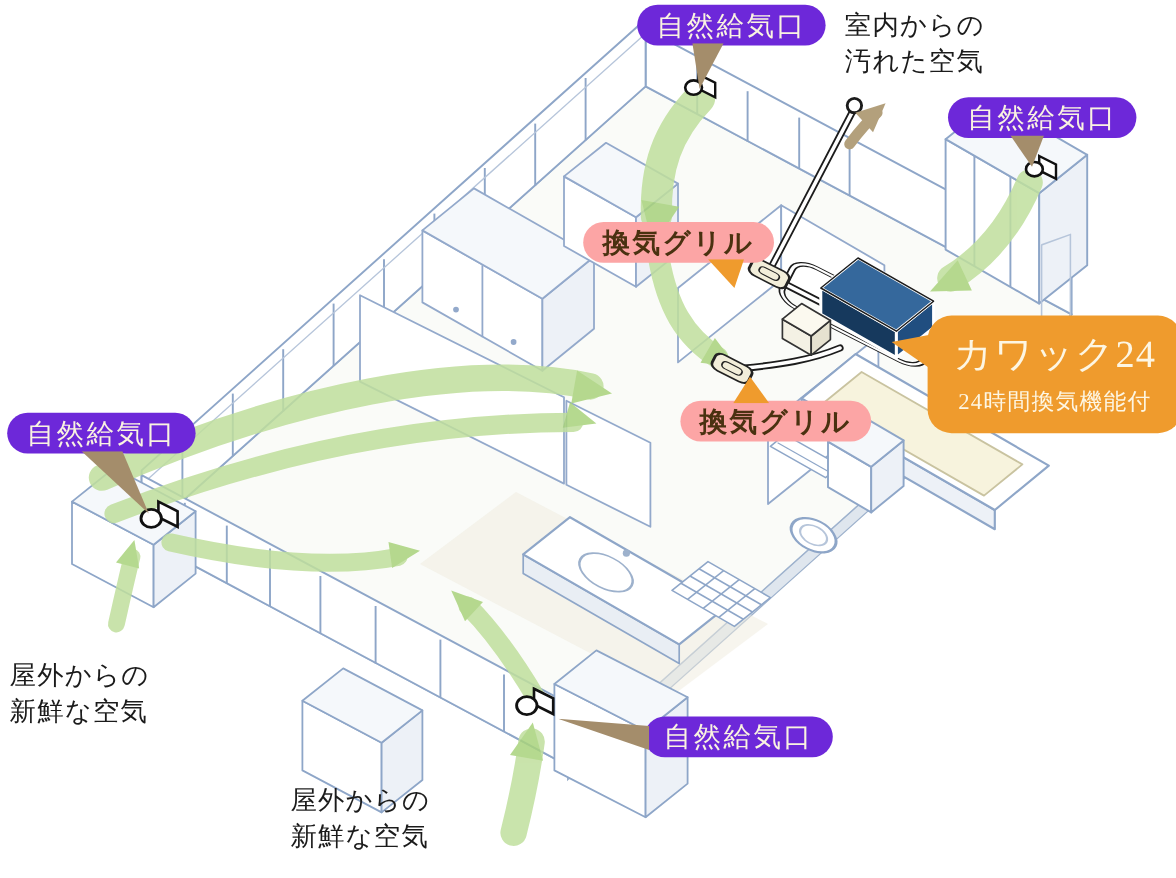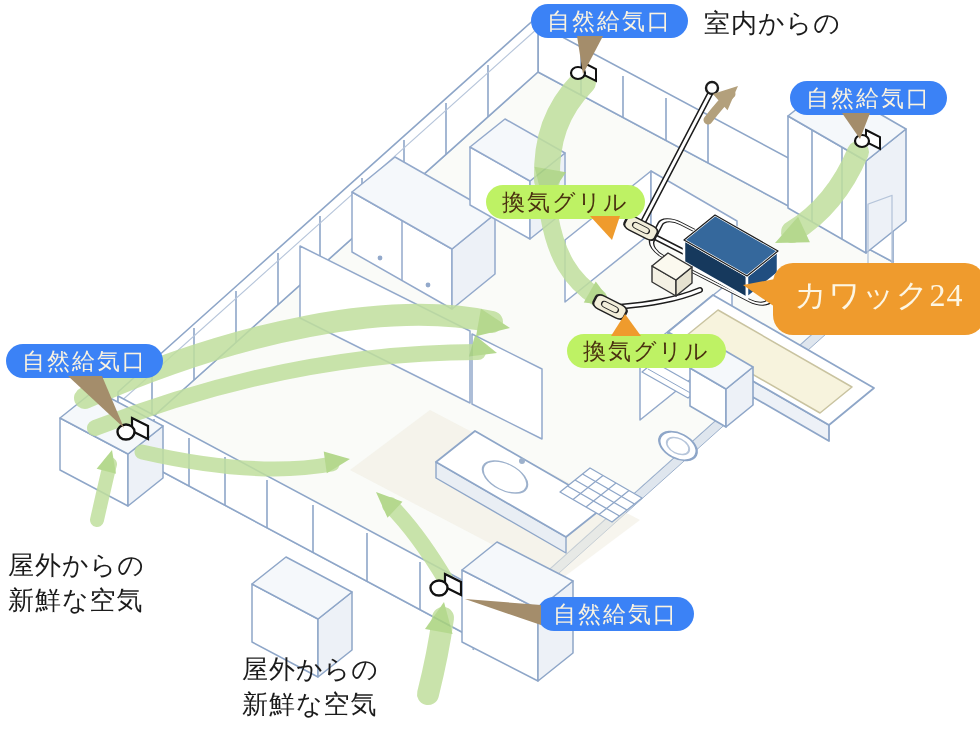--- a/index.html
+++ b/index.html
@@ -2,28 +2,28 @@
 <html><head>
 <meta charset="utf-8">
 <style>
   html,body{margin:0;padding:0;background:#ffffff;}
   #stage{position:relative;width:980px;height:732px;overflow:hidden;background:#ffffff;
          font-family:"Liberation Serif","DejaVu Serif",serif;}
   #plan{position:absolute;left:0;top:0;z-index:1;}
   .badge{position:absolute;display:flex;align-items:center;justify-content:center;
          height:34px;padding:0 16px;border-radius:17px;font-size:23px;letter-spacing:2px;
          z-index:6;white-space:nowrap;}
-  .badge.brown{background:#3b82f6;color:#faf3e1;}
-  .badge.orange{background:#bef264;color:#4a3110;}
+  .badge.brown{background:#6d28d9;color:#faf3e1;}
+  .badge.orange{background:#fca5a5;color:#4a3110;font-weight:bold;}
   .ptr{position:absolute;pointer-events:none;}
   .callout{position:absolute;left:773px;top:263px;width:204px;border-radius:20px;
            background:#ef9b2d;color:#fdf6e3;text-align:center;padding:11px 4px 12px 4px;z-index:6;}
   .callout .t{font-size:32px;letter-spacing:1px;margin-bottom:5px;}
   .callout .s{font-size:19px;line-height:1.38;letter-spacing:1px;}
-  .note{position:absolute;font-size:26px;line-height:1.35;color:#1b1b1b;z-index:6;letter-spacing:1px;}
+  .note{position:absolute;font-size:22px;line-height:1.35;color:#1b1b1b;z-index:6;letter-spacing:1px;}
 </style>
 </head>
 <body>
 
 <div id="stage">
 
   <svg id="plan" width="980" height="732" viewBox="0 0 980 732">
 
     <g>
       <polygon points="118,448 538,72 893,262 473,638" fill="#fafbf8" stroke="#a9bbd4" stroke-width="1.5"></polygon>
@@ -267,38 +267,40 @@
 
   <div class="badge brown" style="left:531px;top:4px;">
     <span>自然給気口</span>
     <svg class="ptr" style="left:28px;top:32px;" width="50" height="40">
       <polygon points="18,0 44,0 24,38" fill="#a48d6b"></polygon>
       </svg>
   </div>
 
   <div class="note" style="left:704px;top:6px;">
     <div>室内からの</div>
+    <div>汚れた空気</div>
   </div>
 
   <div class="badge brown" style="left:790px;top:81px;">
     <span>自然給気口</span>
     <svg class="ptr" style="left:40px;top:32px;" width="50" height="28">
       <polygon points="12,0 40,0 30,26" fill="#a48d6b"></polygon>
       </svg>
   </div>
 
   <div class="badge orange" style="left:486px;top:185px;">
     <span>換気グリル</span>
     <svg class="ptr" style="left:96px;top:31px;" width="46" height="26">
       <polygon points="8,0 38,0 30,24" fill="#ef9b2d"></polygon>
       </svg>
   </div>
 
   <div class="callout">
     <div class="t">カワック24</div>
+    <div class="s">24時間換気機能付</div>
     <svg class="ptr" style="left:-30px;top:12px;" width="32" height="34">
       <polygon points="32,4 32,32 0,10" fill="#ef9b2d"></polygon>
       </svg>
   </div>
 
   <div class="badge orange" style="left:567px;top:334px;">
     <span>換気グリル</span>
     <svg class="ptr" style="left:34px;top:-20px;" width="44" height="22">
       <polygon points="10,22 40,22 24,0" fill="#ef9b2d"></polygon>
       </svg>

